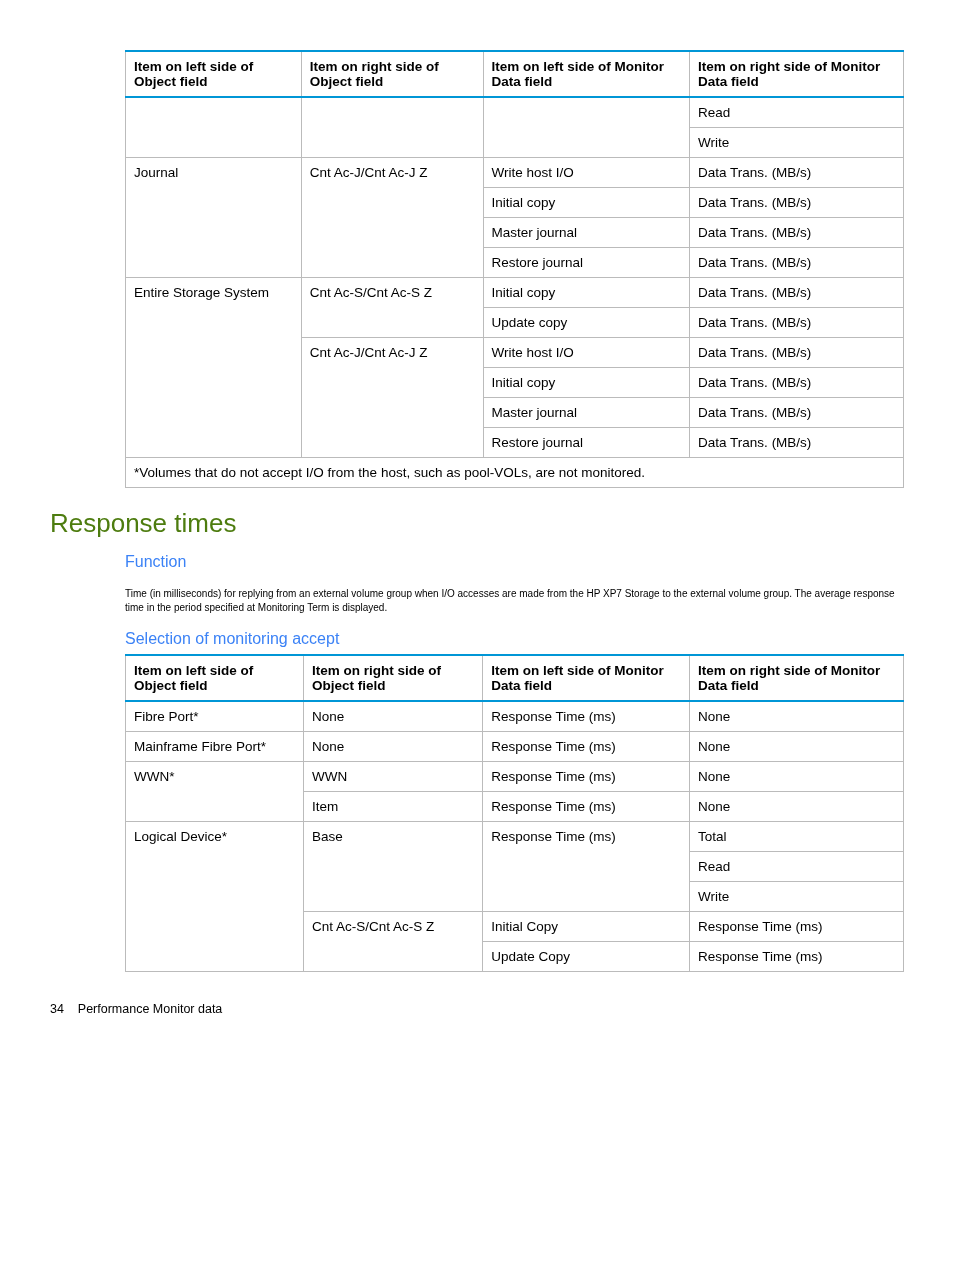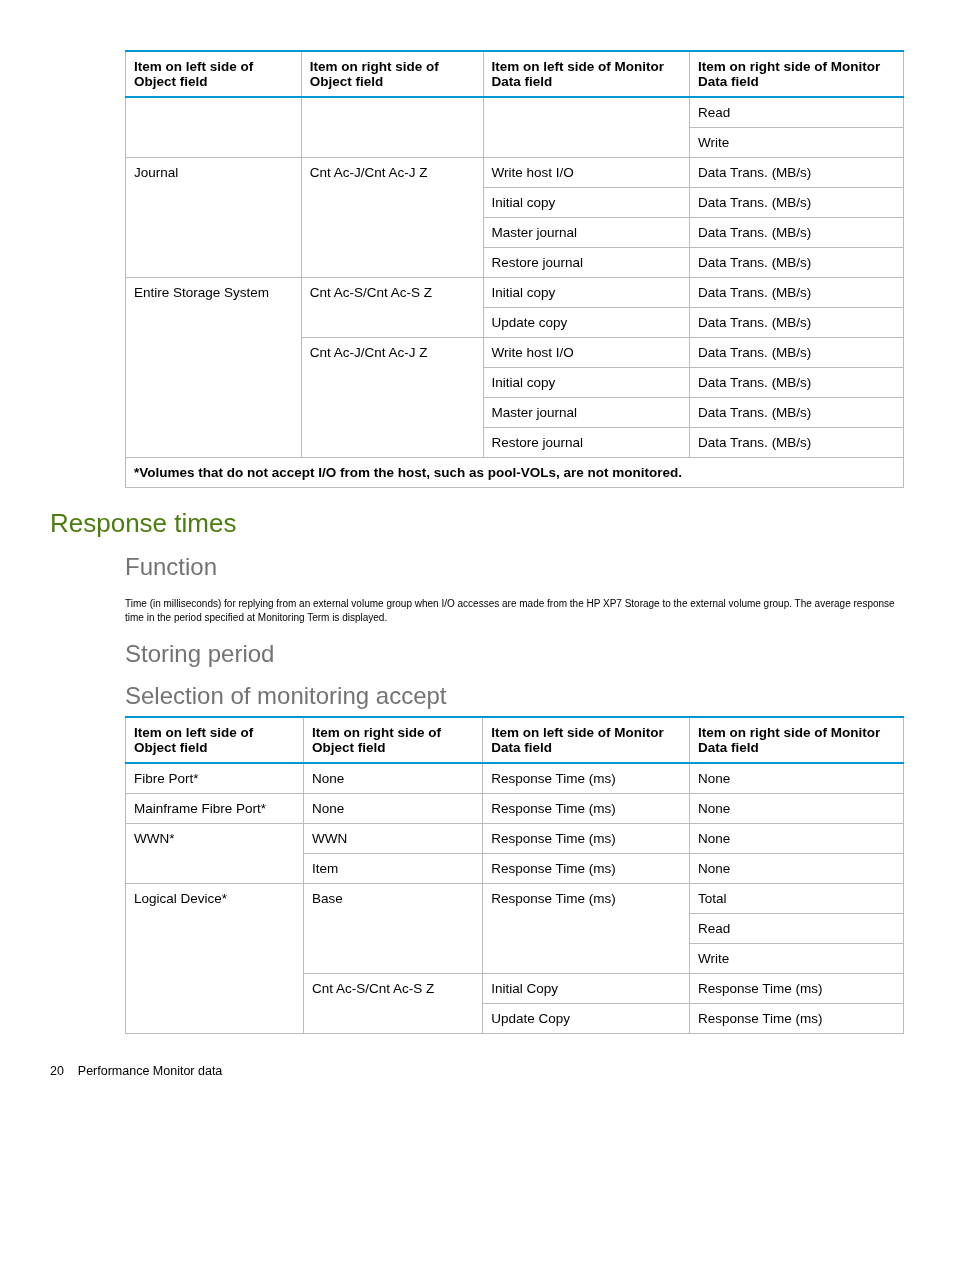--- a/index.html
+++ b/index.html
@@ -30,41 +30,40 @@
     border-top: 2px solid #0096d6;
     border-bottom: 2px solid #0096d6;
   }
   .h1 {
     color: #4d7c0f;
     font-size: 26px;
     font-weight: normal;
     margin: 18px 0 8px 0;
   }
   .h2 {
-    color: #737373;
-    font-size: 24px;
+    color: #3b82f6;
+    font-size: 16px;
     font-weight: normal;
     margin: 14px 0 6px 0;
   }
   .indent {
     margin-left: 75px;
   }
   p {
     margin: 16px 0;
     line-height: 1.35;
     font-size: 10px;
   }
   .footer {
     font-size: 12.5px;
     margin-top: 30px;
   }
   .bold { font-weight: bold; }
   .footnote-row td {
     font-size: 13.5px;
-    font-weight: bold;
   }
   .tbl-wrap { margin-left: 75px; }
 </style>
 </head>
 <body>
 
 <div class="tbl-wrap">
 <table>
   <thead>
     <tr>
@@ -135,21 +134,20 @@
   </tbody>
 </table>
 </div>
 
 <div class="h1">Response times</div>
 
 <div class="indent">
   <div class="h2">Function</div>
   <p>Time (in milliseconds) for replying from an external volume group when I/O accesses are made from the HP XP7 Storage to the external volume group. The average response time in the period specified at Monitoring Term is displayed.</p>
 
-  <div class="h2">Storing period</div>
 
   <div class="h2">Selection of monitoring accept</div>
 </div>
 
 <div class="tbl-wrap">
 <table>
   <thead>
     <tr>
       <th>Item on left side of Object field</th>
       <th>Item on right side of Object field</th>
@@ -200,14 +198,14 @@
     </tr>
     <tr>
       <td>Update Copy</td>
       <td>Response Time (ms)</td>
     </tr>
   </tbody>
 </table>
 </div>
 
 <div class="footer">
-  <span>20</span>&nbsp;&nbsp;&nbsp;&nbsp;<span>Performance Monitor data</span>
+  <span>34</span>&nbsp;&nbsp;&nbsp;&nbsp;<span>Performance Monitor data</span>
 </div>
 
 </body></html>

